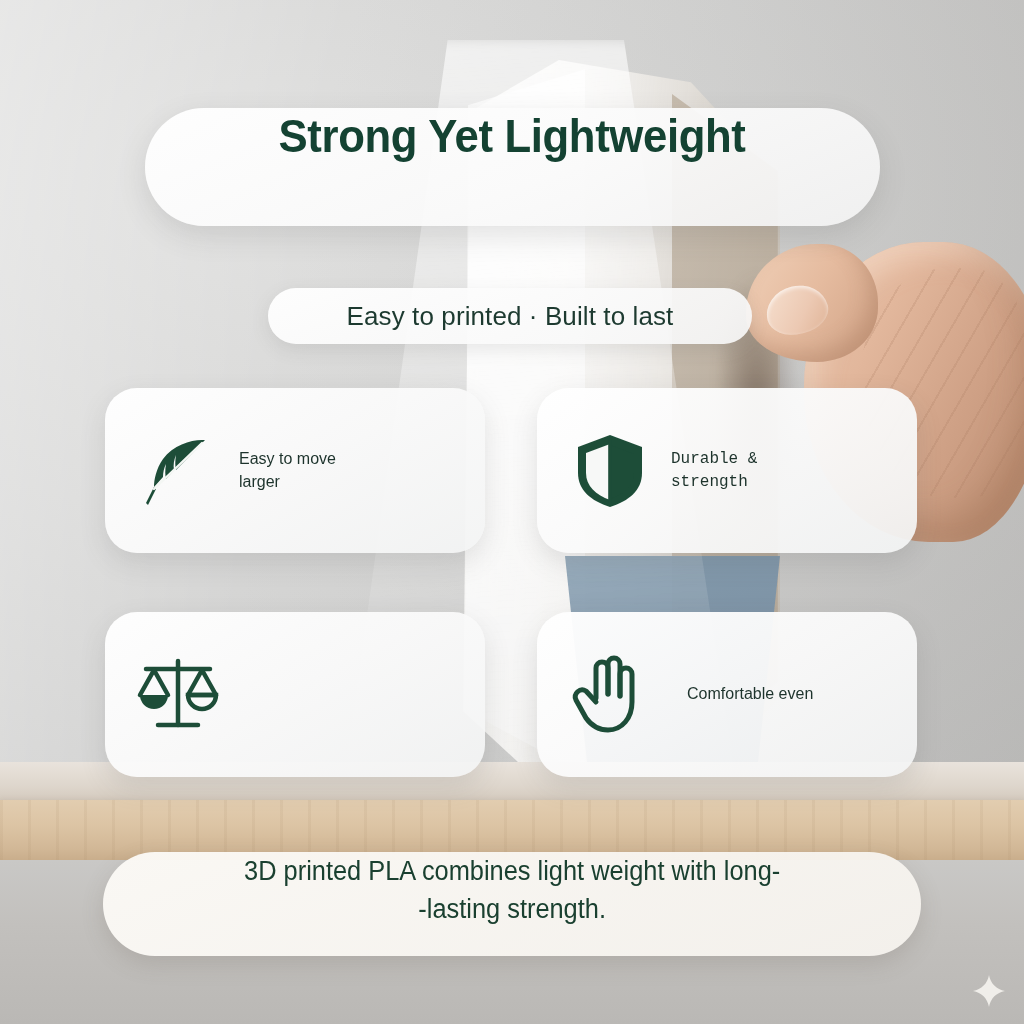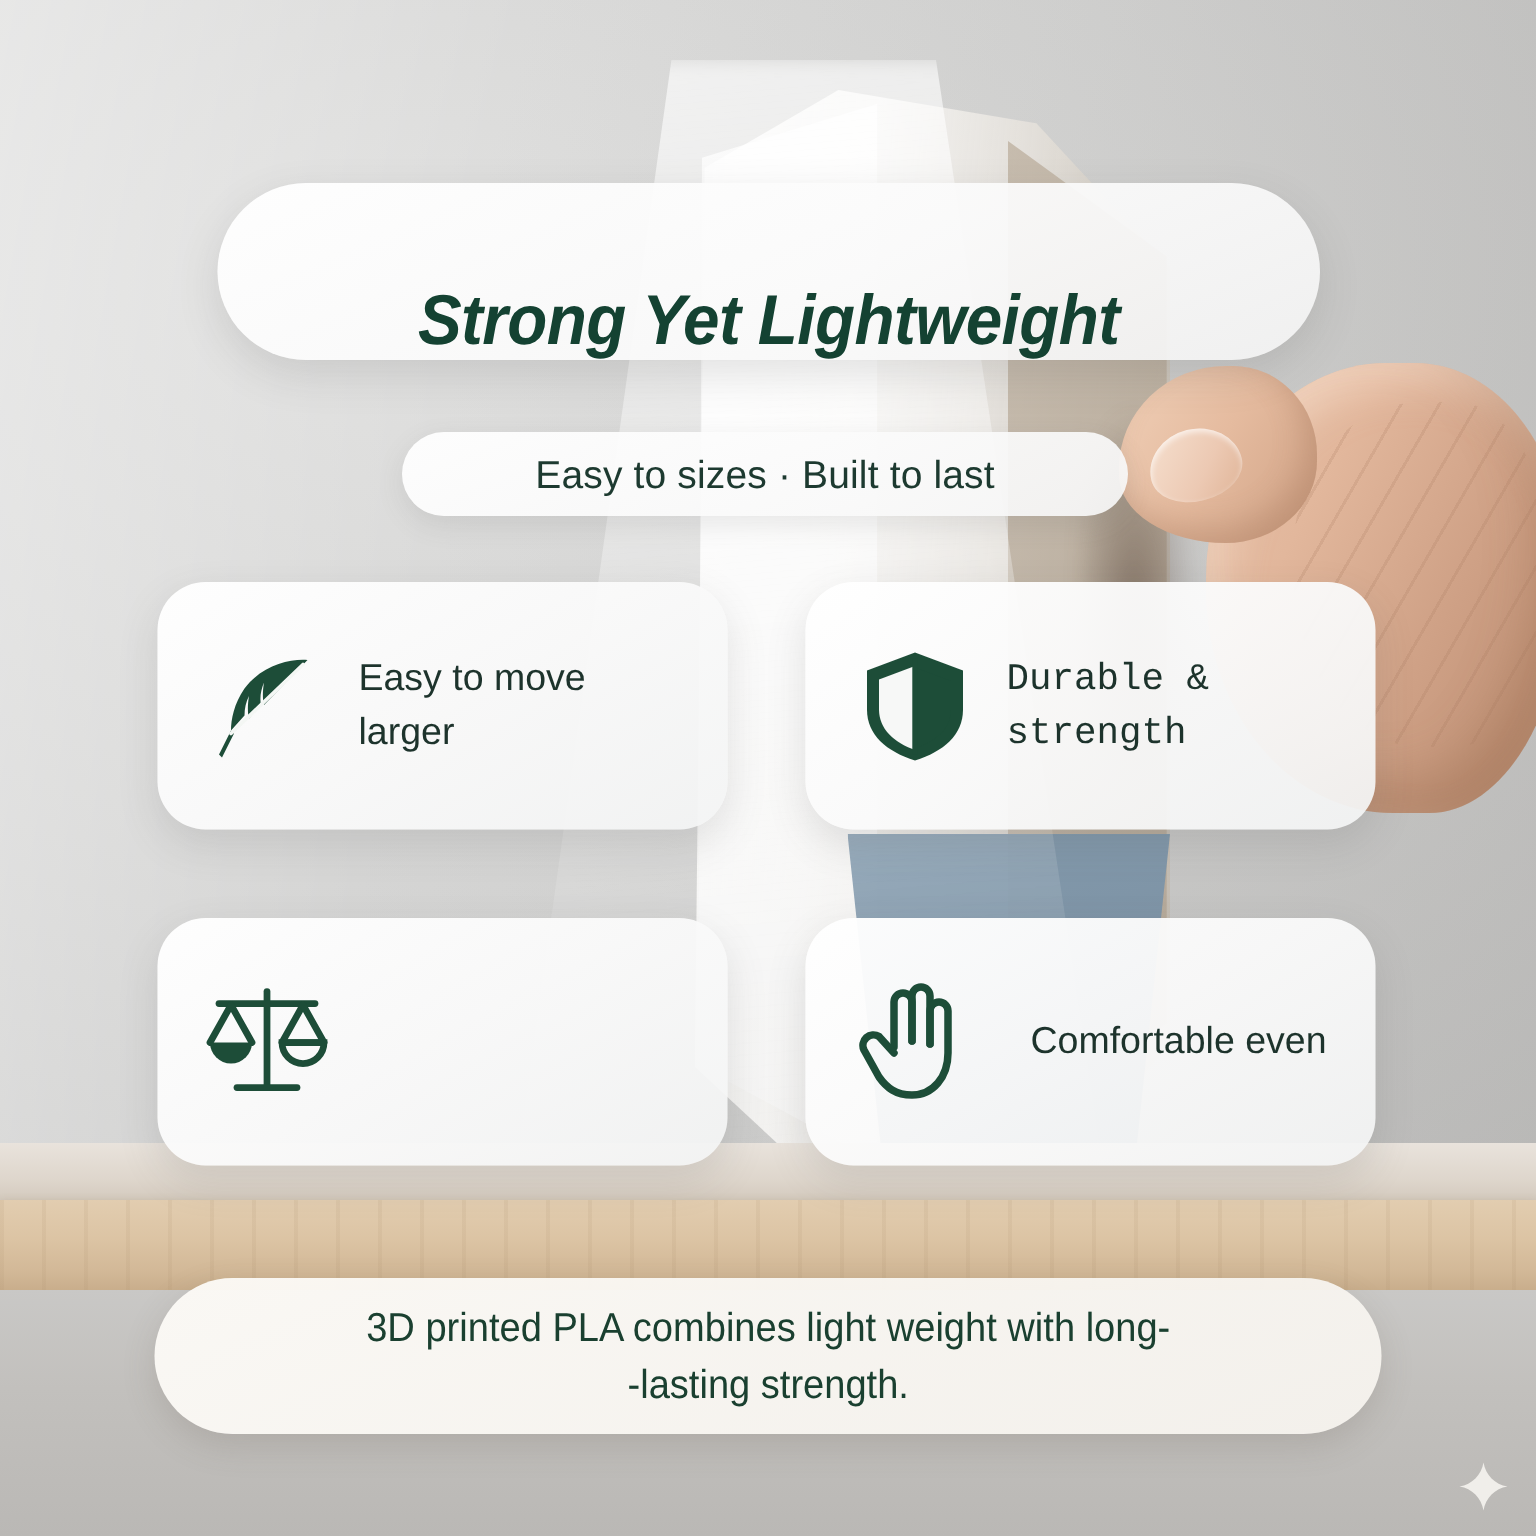--- a/index.html
+++ b/index.html
@@ -153,29 +153,28 @@
   }
   .shelf-under {
     position: absolute;
     left: 0; top: 860px; width: 100%; height: 164px;
     background: linear-gradient(180deg, #c9c8c6 0%, #c2c0bd 40%, #bab8b5 100%);
   }
 
   
   .pill-title {
     position: absolute;
-    left: 145px; top: 122px;
+    left: 145px; top: 108px;
     width: 735px; height: 118px;
     border-radius: 59px;
     background: linear-gradient(160deg, rgba(255,255,255,0.96) 0%, rgba(250,250,250,0.94) 55%, rgba(243,243,243,0.92) 100%);
     box-shadow: 0 10px 28px rgba(90,90,90,0.16);
     display: flex;
-    align-items: flex-end;
+    align-items: flex-start;
     justify-content: center;
-    font-style: italic;
   }
   .title-text {
     font-family: "Liberation Sans Narrow", "Liberation Sans", sans-serif;
     font-size: 47px;
     font-weight: 700;
     letter-spacing: -0.4px;
     color: #144232;
     transform: scaleX(0.93);
   }
 
@@ -215,37 +214,37 @@
 
   .card-icon {
     width: 90px;
     min-width: 90px;
     height: 90px;
     display: flex;
     align-items: center;
     justify-content: center;
   }
   .card-label {
-    font-size: 25px;
+    font-size: 16px;
     line-height: 1.42;
     color: #1d332c;
     margin-left: 16px;
     white-space: nowrap;
   }
   .card-3 .card-label { margin-left: 8px; }
 
   .pill-footer {
     position: absolute;
     left: 103px; top: 852px;
     width: 818px; height: 104px;
     border-radius: 52px;
     background: linear-gradient(150deg, rgba(252,250,246,0.96), rgba(246,243,238,0.94));
     box-shadow: 0 8px 22px rgba(100,90,75,0.18);
     display: flex;
-    align-items: center;
+    align-items: flex-start;
     justify-content: center;
     text-align: center;
   }
   .footer-text {
     font-family: "Liberation Sans Narrow", "Liberation Sans", sans-serif;
     font-size: 27px;
     line-height: 1.42;
     color: #1a4030;
     transform: scaleX(0.94);
     white-space: pre-line;
@@ -284,21 +283,21 @@
 
   <div class="shelf-top"></div>
   <div class="shelf-front"></div>
   <div class="shelf-under"></div>
 
   <div class="pill-title">
     <span class="title-text">Strong Yet Lightweight</span>
   </div>
 
   <div class="pill-sub">
-    <span class="sub-text">Easy to sizes · Built to last</span>
+    <span class="sub-text">Easy to printed · Built to last</span>
   </div>
 
   <div class="card card-1">
     <span class="card-icon">
       <svg width="80" height="80" viewBox="0 0 80 80" aria-hidden="true">
         <path d="M67 9C55 8 36 13 25 28c-7 10-9 21-9 28l9-10c0-5 1-9 3-13-1 6-1 11 0 15l8-9c-1-5 0-10 2-15-1 6-1 11 0 15L67 9z" fill="#1d4d38"></path>
         <path d="M16 56 8 72l2 2 8-16z" fill="#1d4d38"></path>
         <path d="M16 58 64 12" stroke="#f4f7f4" stroke-width="2.4" fill="none" stroke-linecap="round"></path>
       </svg>
     </span>

